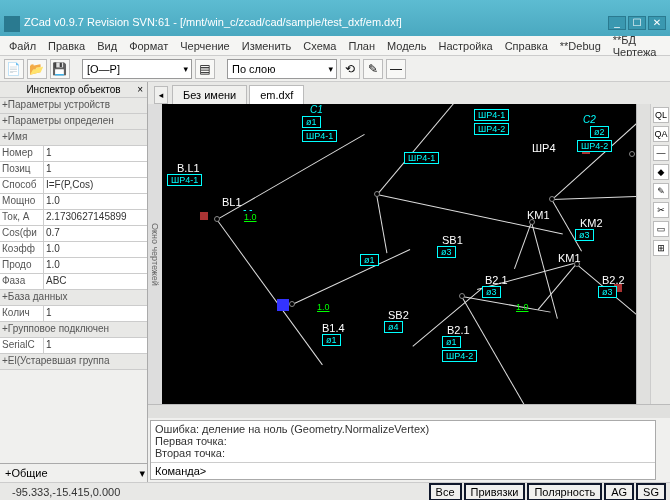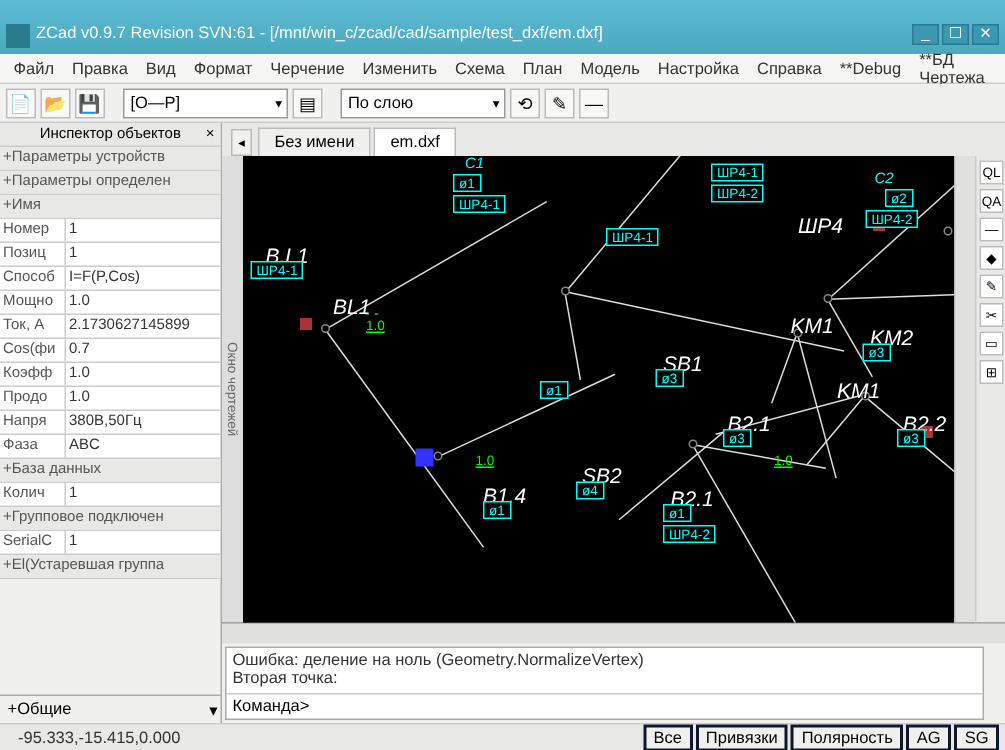--- a/index.html
+++ b/index.html
@@ -30,30 +30,30 @@
 .canvas-col { flex: 1; display: flex; flex-direction: column; }
 .tabs { display: flex; background: #e8e8e6; height: 22px; align-items: flex-end; padding-left: 6px; gap: 2px; }
 .tab { padding: 3px 10px; background: #f0f0ee; border: 1px solid #bbb; border-bottom: none; font-size: 11px; }
 .tab.active { background: #fff; }
 .tabs .lnav { width: 14px; height: 18px; border: 1px solid #bbb; background: #f0f0ee; text-align: center; line-height: 16px; margin-right: 2px; font-size: 9px; }
 .canvas-wrap { flex: 1; display: flex; background: #000; position: relative; }
 .vlabel { width: 14px; background: #ddd; display: flex; align-items: center; justify-content: center; writing-mode: vertical-rl; font-size: 9px; color: #666; }
 .canvas { flex: 1; position: relative; background: #000; overflow: hidden; }
 .lblbox { position: absolute; border: 1px solid #0ff; color: #0ff; font-size: 9px; padding: 0 3px; background: #000; }
 .lbltxt { position: absolute; color: #0ff; font-size: 10px; font-style: italic; }
-.lblwh { position: absolute; color: #fff; font-size: 14px; font-style: italic; }
+.lblwh { position: absolute; color: #fff; font-size: 11px; }
 .lblgr { position: absolute; color: #0f0; font-size: 9px; text-decoration: underline; }
 .ln { position: absolute; background: #ddd; height: 1px; transform-origin: 0 0; }
 .nd { position: absolute; width: 6px; height: 6px; border: 1px solid #888; border-radius: 50%; background: #000; transform: translate(-3px,-3px); }
 .sq { position: absolute; width: 8px; height: 8px; background: #a33; }
 .crs { position: absolute; width: 12px; height: 12px; background: #33f; }
 .scroll-v { width: 14px; background: #e0e0de; border-left: 1px solid #bbb; }
 .scroll-h { height: 14px; background: #e0e0de; border-top: 1px solid #bbb; }
 .cmdarea { background: #fff; border: 1px solid #aaa; margin: 2px 14px 2px 2px; }
-.cmdlog { height: 31px; padding: 2px 4px; color: #333; font-size: 10px; border-bottom: 1px solid #ccc; overflow: hidden; }
+.cmdlog { height: 42px; padding: 2px 4px; color: #333; font-size: 10px; border-bottom: 1px solid #ccc; overflow: hidden; }
 .cmdline { display: flex; padding: 2px 4px; }
 .cmdline input { flex: 1; border: none; outline: none; font-size: 11px; }
 .statusbar { height: 18px; background: #e8e8e6; display: flex; align-items: center; padding: 0 4px; gap: 2px; border-top: 1px solid #ccc; font-size: 10px; }
 .statusbar .coords { flex: 1; padding-left: 8px; color: #333; }
 .sbtn { padding: 1px 5px; border: 2px solid #0f172a; background: #f0f0ee; }
 .righttools { width: 20px; background: #e8e8e6; display: flex; flex-direction: column; gap: 3px; padding: 3px 2px; border-left: 1px solid #ccc; }
 .rtbtn { width: 16px; height: 16px; border: 1px solid #bbb; background: #fff; font-size: 9px; text-align: center; line-height: 14px; }
 </style>
 </head>
 <body>
@@ -135,24 +135,20 @@
           <div class="gk">Cos(фи</div>
           <div class="gv">0.7</div>
         </div>
         <div class="grow">
           <div class="gk">Коэфф</div>
           <div class="gv">1.0</div>
         </div>
         <div class="grow">
           <div class="gk">Продо</div>
           <div class="gv">1.0</div>
-        </div>
-        <div class="grow">
-          <div class="gk">Напря</div>
-          <div class="gv">380В,50Гц</div>
         </div>
         <div class="grow">
           <div class="gk">Фаза</div>
           <div class="gv">ABC</div>
         </div>
         <div class="grow">
           <div class="gk full">+База данных</div>
         </div>
         <div class="grow">
           <div class="gk">Колич</div>
@@ -262,20 +258,21 @@
         <div class="rtbtn">✎</div>
         <div class="rtbtn">✂</div>
         <div class="rtbtn">▭</div>
         <div class="rtbtn">⊞</div>
       </div>
     </div>
     <div class="scroll-h"></div>
     <div class="cmdarea">
       <div class="cmdlog">
         <div>Ошибка: деление на ноль (Geometry.NormalizeVertex)</div>
+        <div>Первая точка:</div>
         <div>Вторая точка:</div>
       </div>
       <div class="cmdline">
         <span>Команда&gt;</span>
         <input style="">
       </div>
     </div>
   </div>
 </div>
 

